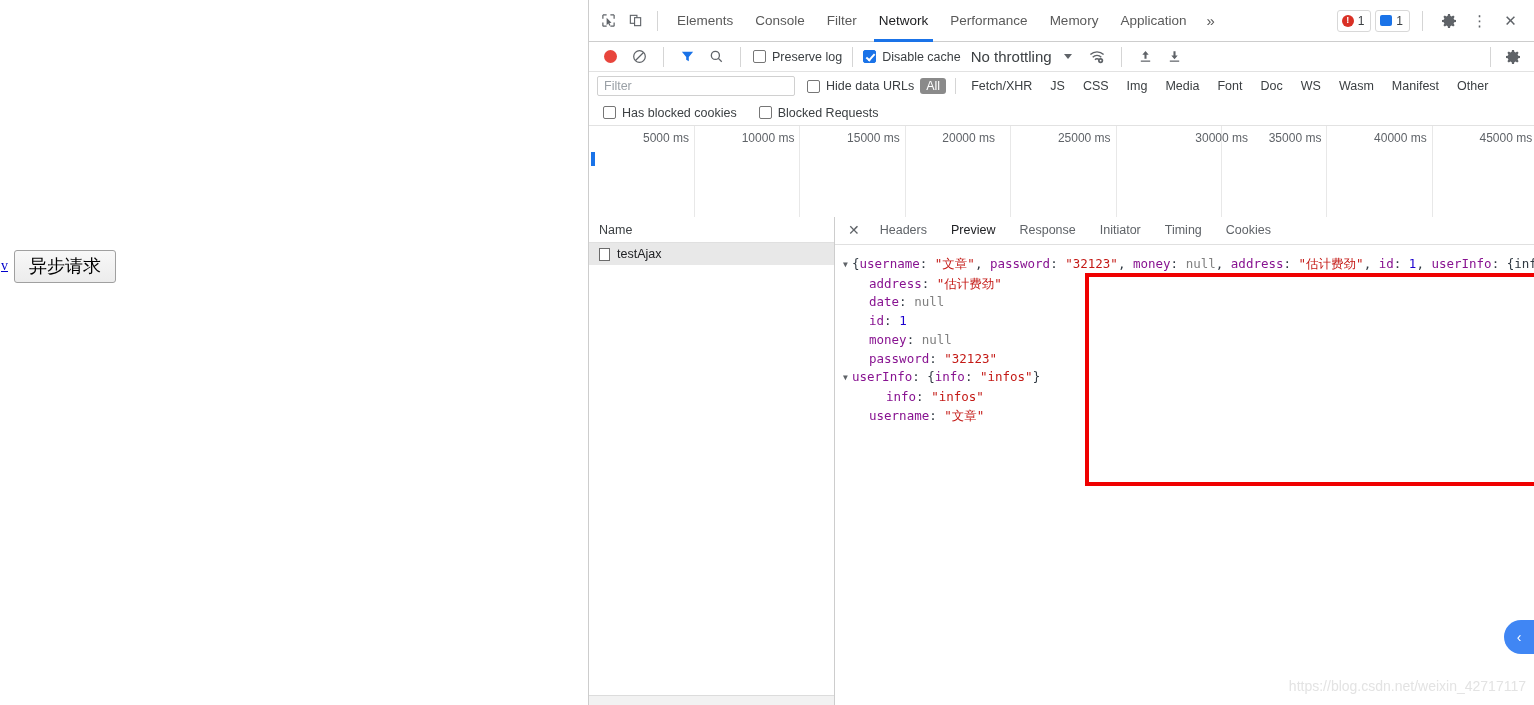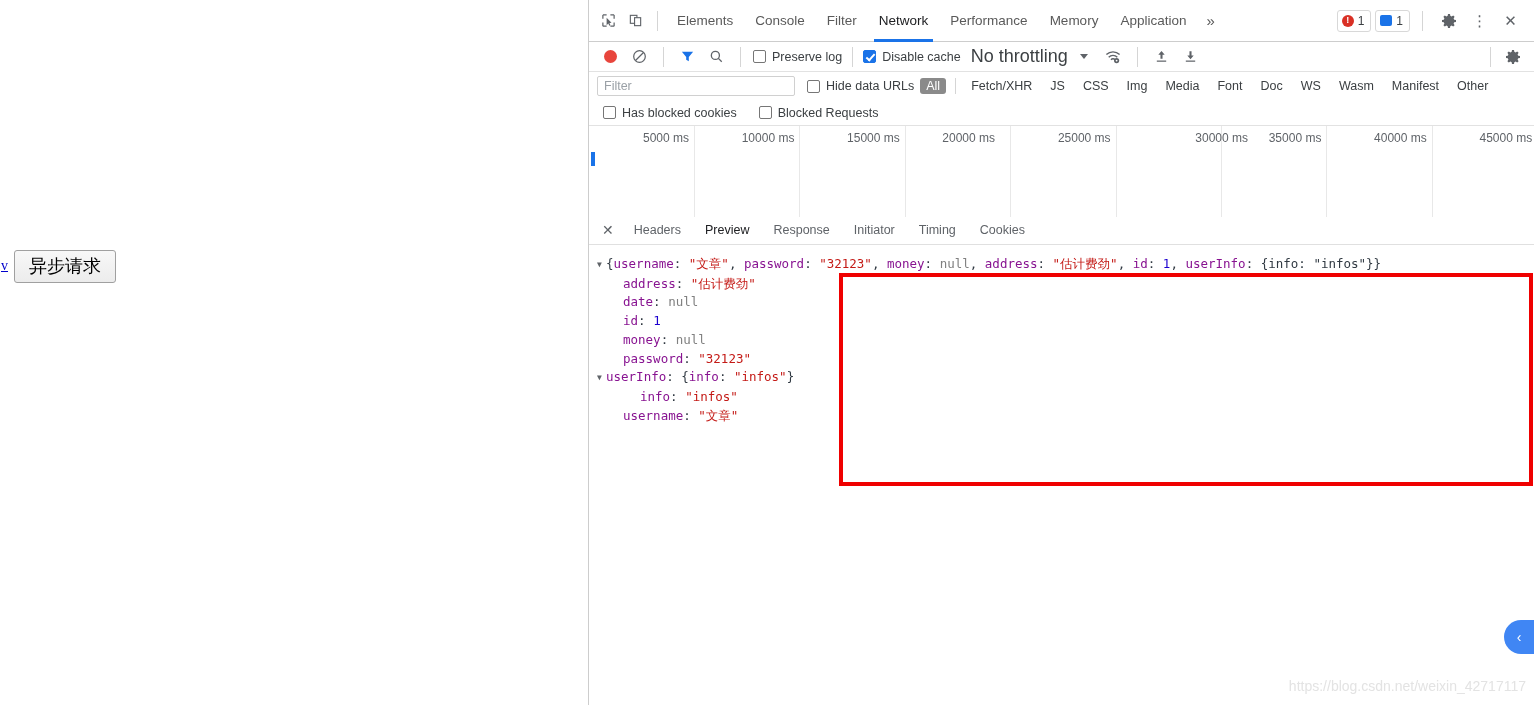--- a/index.html
+++ b/index.html
@@ -78,21 +78,21 @@
   .rec-dot { width: 13px; height: 13px; border-radius: 50%; background: #e8453c; }
   .chk { display: inline-flex; align-items: center; gap: 6px; font-size: 12.5px; color: #3c4043; white-space: nowrap; }
   .box {
     width: 13px; height: 13px; border: 1px solid #767676; border-radius: 2px; background: #fff; flex: none;
   }
   .box.checked { background: #1a73e8; border-color: #1a73e8; position: relative; }
   .box.checked::after {
     content: ""; position: absolute; left: 4px; top: 1px; width: 3px; height: 7px;
     border: solid #fff; border-width: 0 2px 2px 0; transform: rotate(42deg);
   }
-  .throttle-label { font-size: 18px; color: #3c4043; white-space: nowrap; margin-left: 8px; }
+  .throttle-label { font-size: 15px; color: #3c4043; white-space: nowrap; margin-left: 8px; }
   .caret-dn {
     width: 0; height: 0; border-left: 4px solid transparent; border-right: 4px solid transparent;
     border-top: 5px solid #5f6368; margin-left: 10px;
   }
 
   
   .dt-filterbar {
     display: flex; align-items: center; height: 28px;
     padding: 0 8px; background: #fff; gap: 6px;
   }
@@ -356,20 +356,29 @@
         <div class="ov-ticklabel" style="left: 664px;">30000 ms</div>
         <div class="ov-gridline" style="left: 737.4px;"></div>
         <div class="ov-ticklabel" style="left: 737.4px;">35000 ms</div>
         <div class="ov-gridline" style="left: 842.8px;"></div>
         <div class="ov-ticklabel" style="left: 842.8px;">40000 ms</div>
         <div class="ov-ticklabel" style="left: 948.2px;">45000 ms</div>
       </div>
 
     <div class="dt-split">
 
+      <div class="req-pane">
+        <div class="req-head">Name</div>
+        <div class="req-row">
+          <span class="file-ic"></span>
+          <span>testAjax</span>
+        </div>
+        <div class="req-body"></div>
+        <div class="req-foot"></div>
+      </div>
 
       <div class="detail-pane">
         <div class="detail-tabs">
           <span class="x-btn">✕</span>
           <span class="d-tab">Headers</span>
           <span class="d-tab active">Preview</span>
           <span class="d-tab">Response</span>
           <span class="d-tab">Initiator</span>
           <span class="d-tab">Timing</span>
           <span class="d-tab">Cookies</span>

